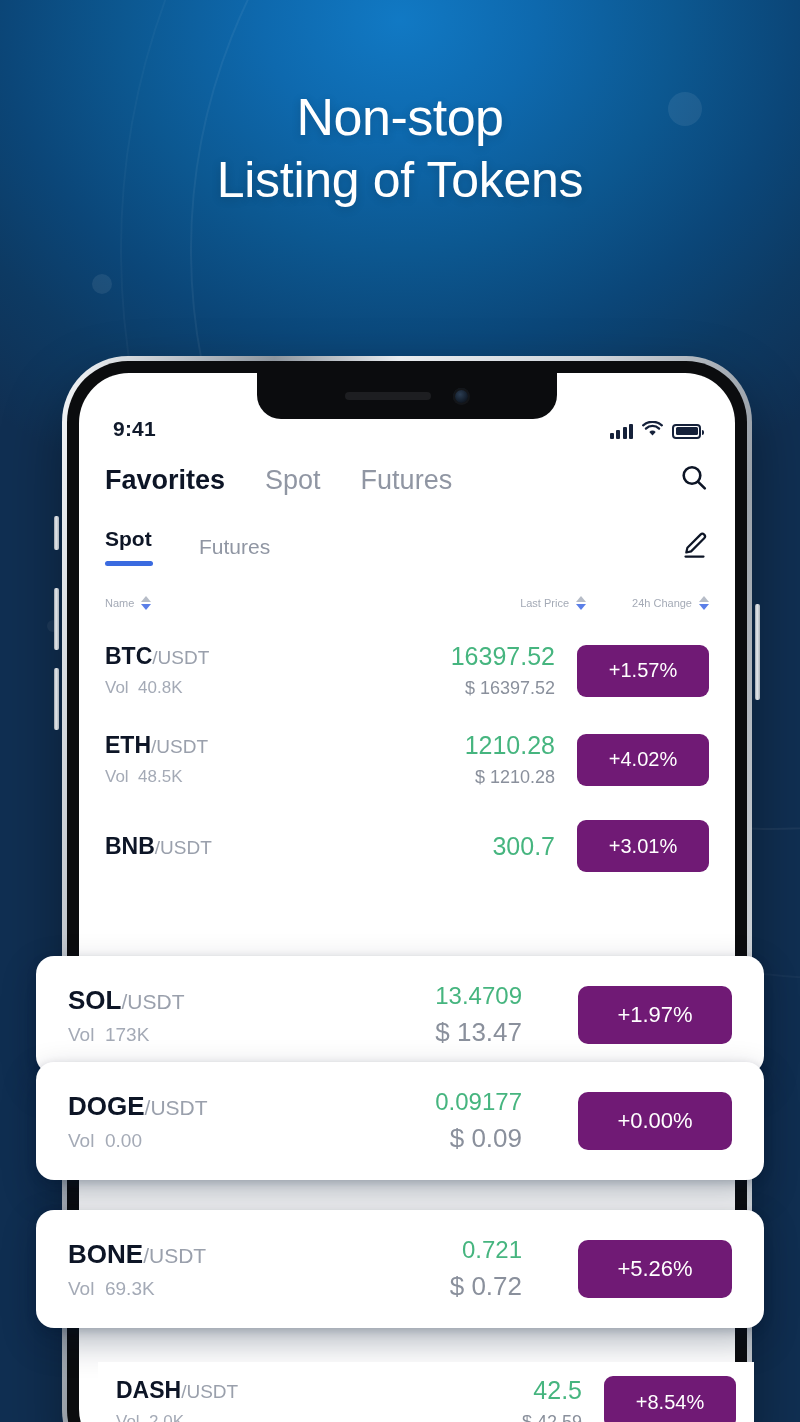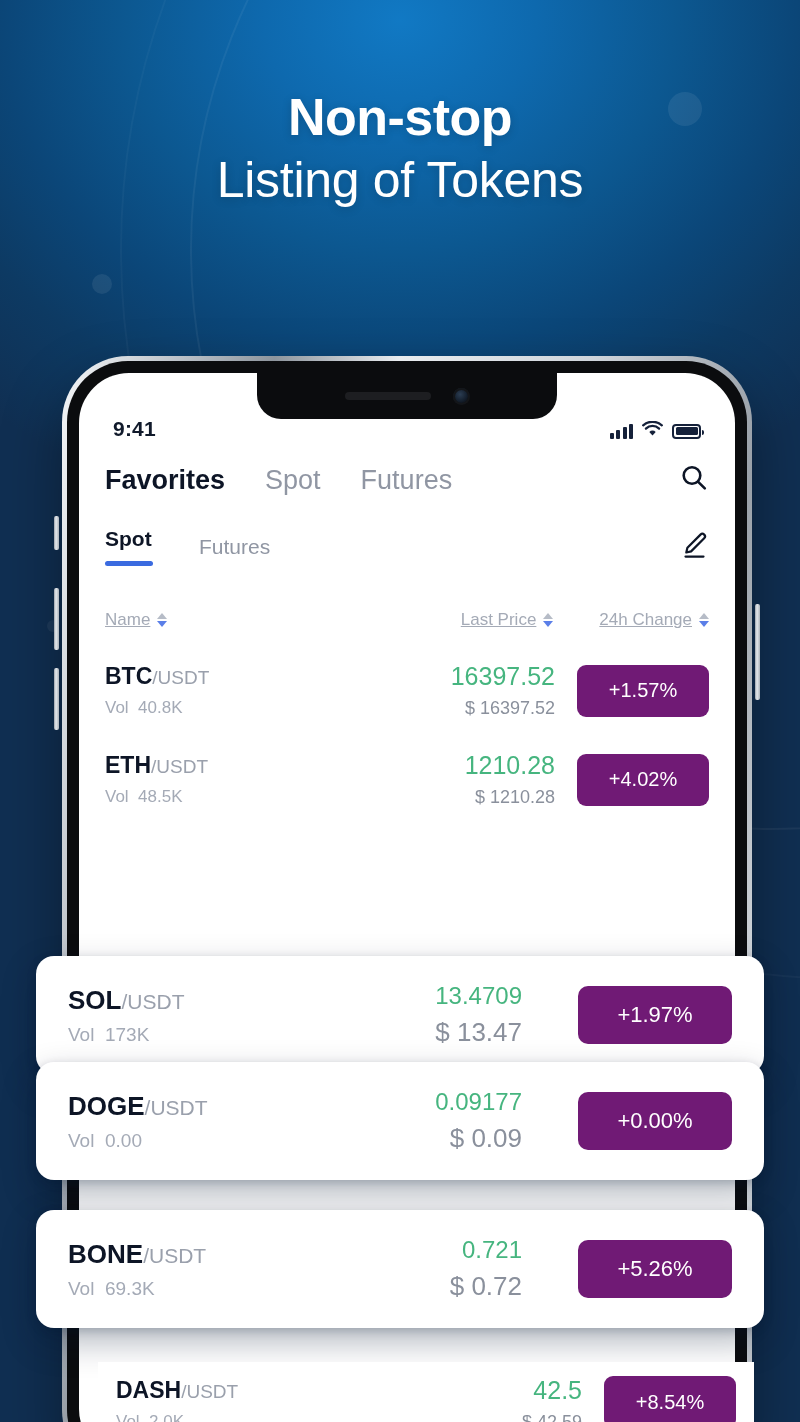--- a/index.html
+++ b/index.html
@@ -40,21 +40,21 @@
     position: absolute;
     left: 0; right: 0; top: 88px;
     text-align: center;
     color: #ffffff;
     line-height: 1.12;
     text-shadow: 0 2px 10px rgba(0,0,0,0.18);
   }
   .headline .l1 {
     display: block;
     font-size: 52px;
-    font-weight: bold;
+    font-weight: normal;
     letter-spacing: -0.5px;
   }
   .headline .l2 {
     display: block;
     font-size: 50px;
     font-weight: normal;
     margin-top: 6px;
     letter-spacing: -0.3px;
   }
 
@@ -200,24 +200,23 @@
     border-radius: 3px;
     background: #3b6be0;
     margin-top: 10px;
   }
   .edit-icon { margin-left: auto; display: block; }
 
   
   .colheads {
     display: flex;
     align-items: center;
-    margin-top: 44px;
+    margin-top: 30px;
     color: #a4aab6;
-    font-size: 17px;
-    text-decoration: underline;
+    font-size: 11px;
   }
   .ch-name { display: flex; align-items: center; gap: 7px; }
   .ch-price { margin-left: auto; display: flex; align-items: center; gap: 7px; }
   .ch-change { margin-left: 46px; display: flex; align-items: center; gap: 7px; }
   .sorter { display: inline-flex; flex-direction: column; gap: 2px; }
   .sorter i { display: block; width: 0; height: 0; border-left: 5px solid transparent; border-right: 5px solid transparent; }
   .sorter i.up { border-bottom: 6px solid #b6bcc7; }
   .sorter i.dn { border-top: 6px solid #5b7fe8; }
 
   
@@ -402,20 +401,29 @@
                 <div class="r-pair"><span>ETH</span><span class="quote">/USDT</span></div>
                 <div class="r-vol"><span>Vol</span>&nbsp;&nbsp;<span>48.5K</span></div>
               </div>
               <div class="r-mid">
                 <div class="r-price">1210.28</div>
                 <div class="r-usd">$ 1210.28</div>
               </div>
               <div class="r-badge">+4.02%</div>
             </div>
 
+            <div class="row">
+              <div class="r-left">
+                <div class="r-pair"><span>BNB</span><span class="quote">/USDT</span></div>
+              </div>
+              <div class="r-mid">
+                <div class="r-price">300.7</div>
+              </div>
+              <div class="r-badge">+3.01%</div>
+            </div>
 
           </div>
         </div>
 
       </div>
     </div>
   </div>
 
   <div class="float-card" id="card-sol">
     <div class="r-left">

